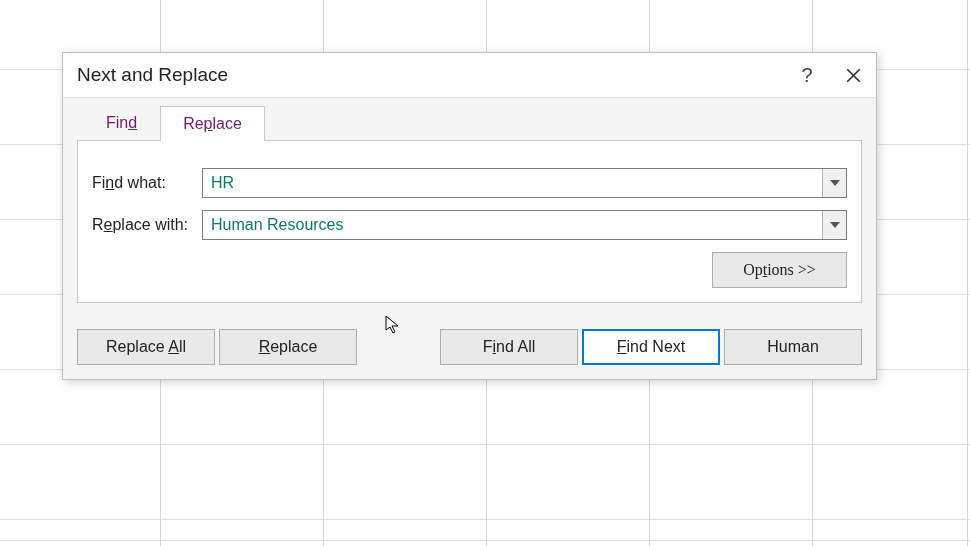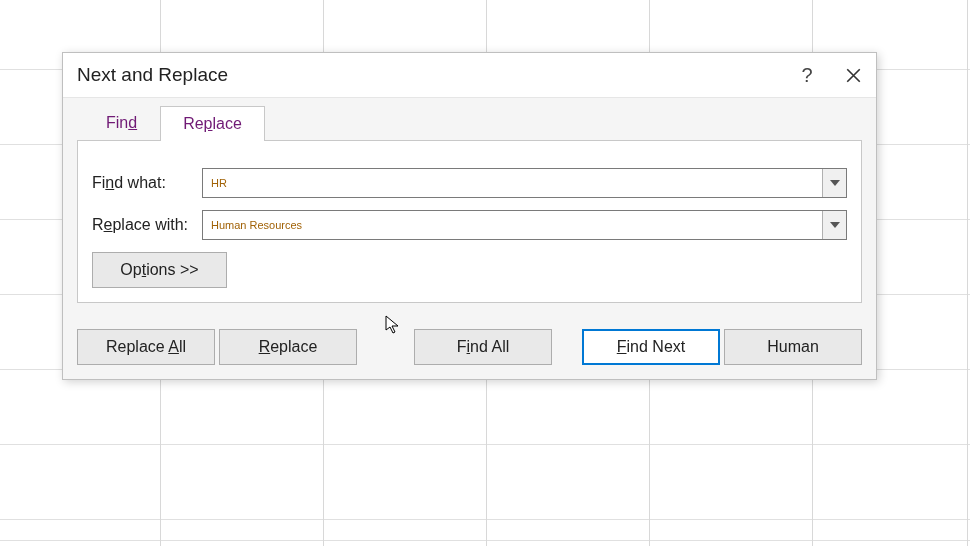--- a/index.html
+++ b/index.html
@@ -100,37 +100,38 @@
       display: flex;
       border: 1px solid #7a7a7a;
       height: 30px;
       background: #ffffff;
     }
     .combo-input {
       flex: 1;
       border: none;
       outline: none;
       padding: 0 8px;
-      font-size: 11px;
-      color: #a16207;
+      font-size: 16px;
+      color: #0f766e;
       background: transparent;
     }
     .combo-arrow {
       width: 24px;
       background: #f0f0f0;
       border-left: 1px solid #b0b0b0;
       display: flex;
       align-items: center;
       justify-content: center;
       cursor: pointer;
     }
     .combo-arrow svg { width: 10px; height: 6px; }
     .options-row {
       display: flex;
-      justify-content: flex-start;
+      justify-content: flex-end;
+      font-family: Liberation Serif, serif;
     }
     .btn {
       background: #e9e9e9;
       border: 1px solid #adadad;
       font-size: 16px;
       color: #222;
       cursor: pointer;
       display: flex;
       align-items: center;
       justify-content: center;
@@ -146,21 +147,20 @@
       gap: 4px;
       justify-content: flex-start;
     }
     .bottom-row .btn {
       width: 138px;
     }
     .bottom-row .gap-fill { flex: 1; }
     .btn.default {
       border: 2px solid #0078d4;
       background: #ffffff;
-      margin-left: 26px;
     }
     .cursor {
       position: absolute;
       left: 322px;
       top: 262px;
       pointer-events: none;
     }
     .cursor svg { width: 16px; height: 20px; }
   </style>
 </head>

